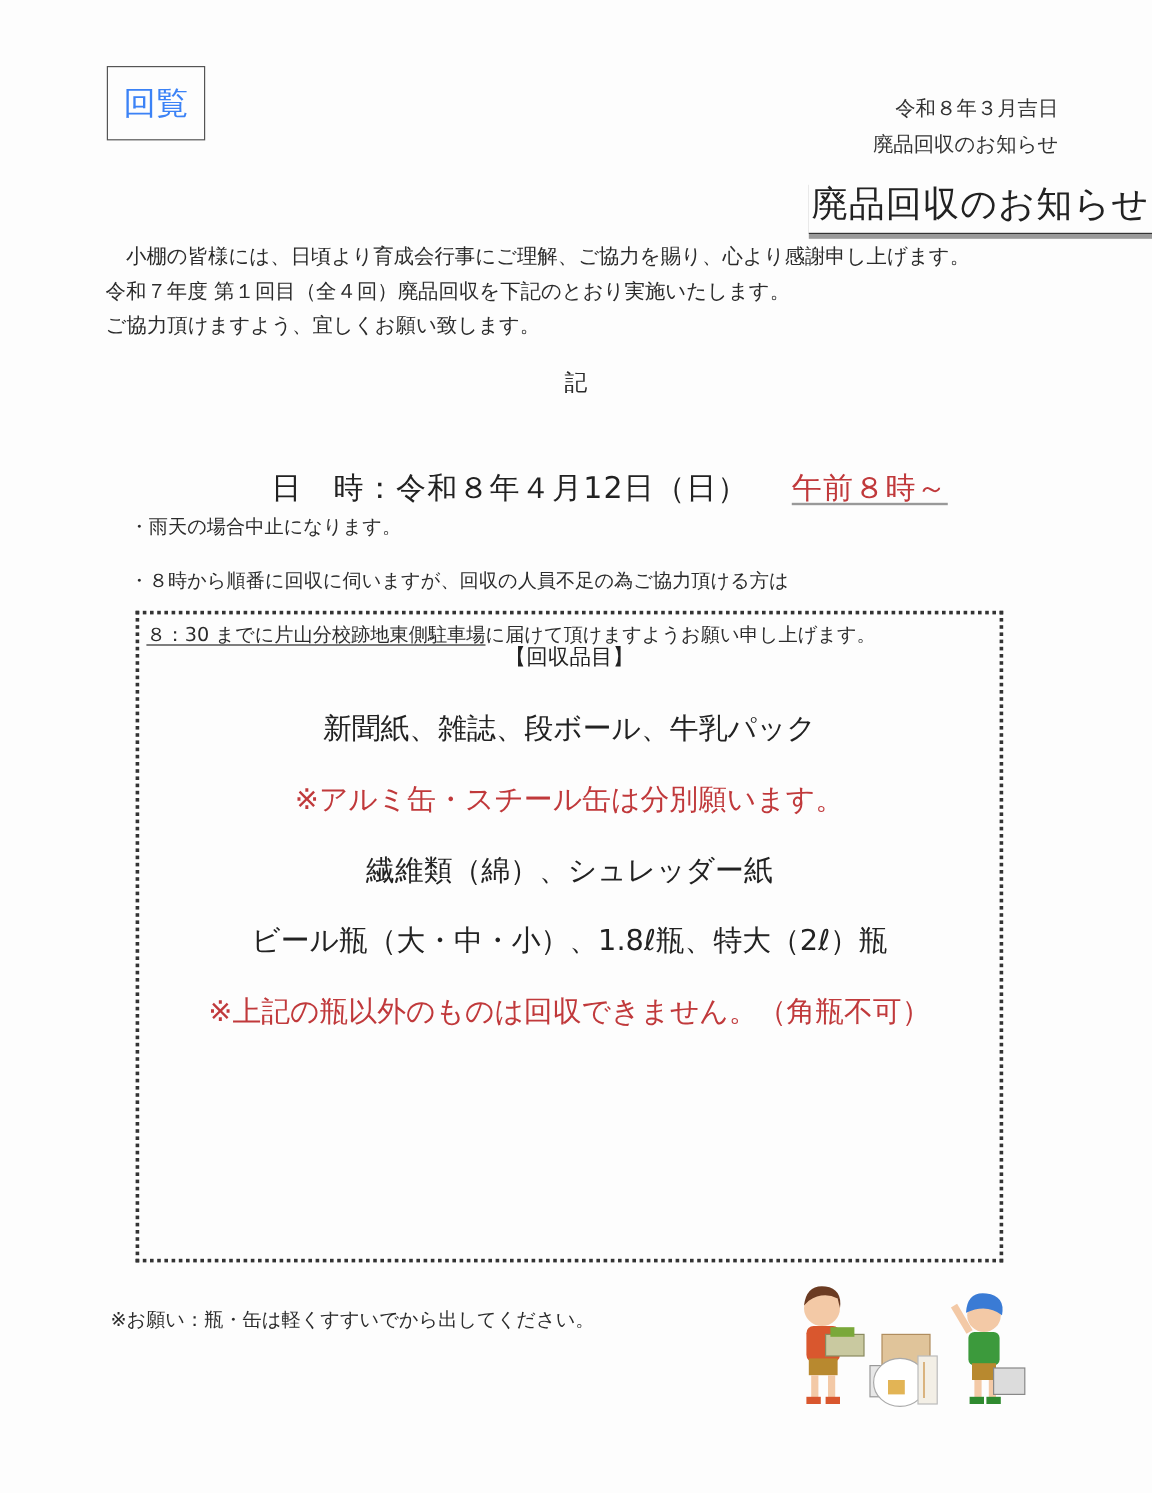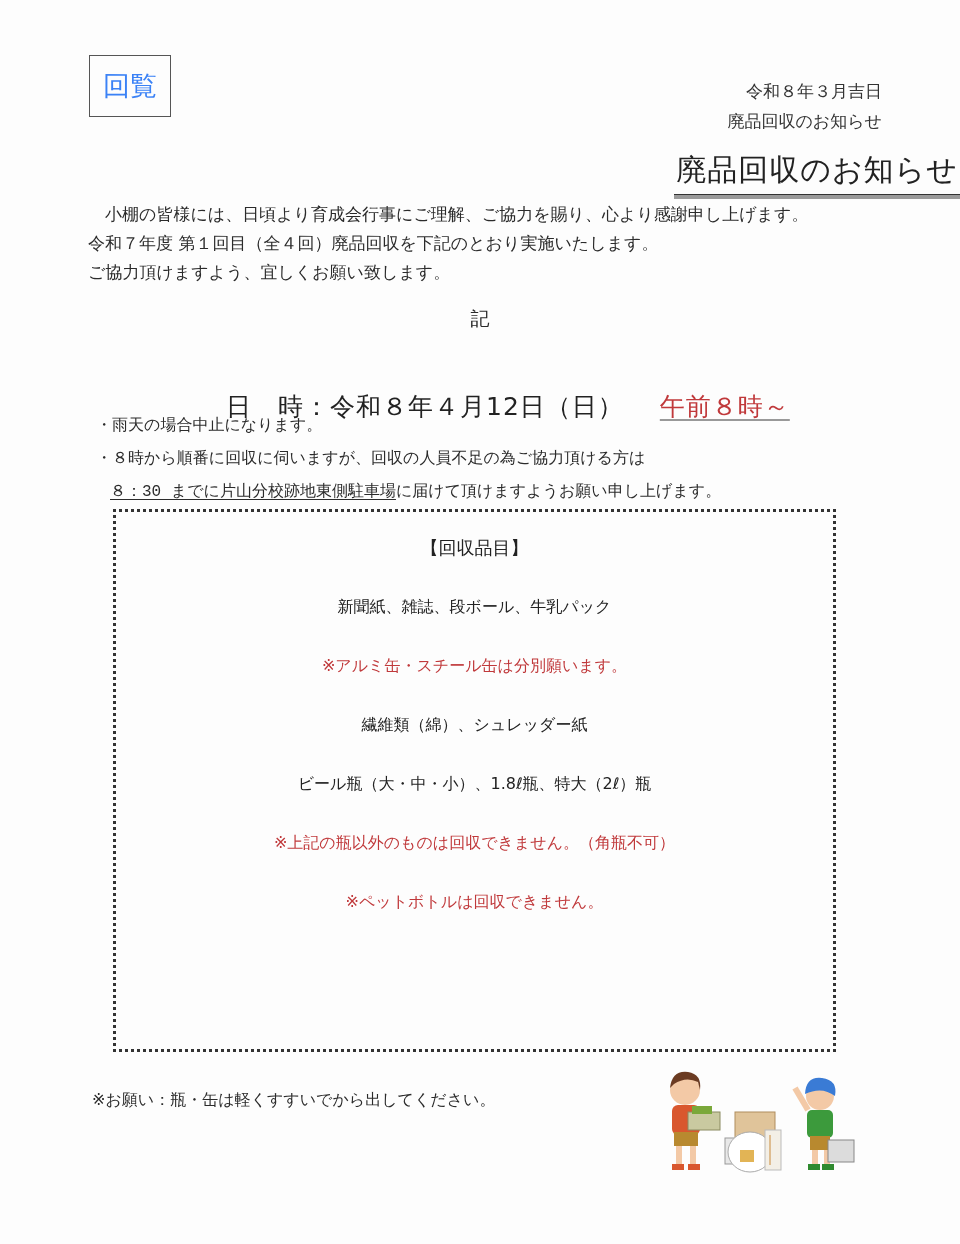--- a/index.html
+++ b/index.html
@@ -22,29 +22,29 @@
       border-bottom: 1px solid #333; box-shadow: 0 4px 0 0 #9a9a9a;
       letter-spacing: 1px;
     }
     .intro { position: absolute; left: 88px; top: 200px; font-size: 17px; line-height: 29px; color: #2b2b2b; }
     .intro p { margin: 0; }
     .intro .indent { text-indent: 17px; }
     .ki { position: absolute; left: 0; right: 0; top: 306px; text-align: center; font-size: 19px; }
     .datetime { position: absolute; left: 226px; top: 354px; font-size: 25px; color: #222; letter-spacing: 1px; margin-top: 36px; }
     .datetime .time { color: #c0393b; margin-left: 36px; text-decoration: underline; text-decoration-color: #999; text-underline-offset: 4px; }
     .notes { position: absolute; left: 92px; top: 408px; font-size: 16px; line-height: 29px; color: #2b2b2b; }
-    .notes p { margin: 4px; font-family: Liberation Mono, monospace; }
+    .notes p { margin: 16px; }
     .notes .sub { padding-left: 14px; }
     .notes .ul { text-decoration: underline; text-underline-offset: 3px; }
     .box {
       position: absolute; left: 113px; top: 509px; width: 723px; height: 543px;
       border: 3px dotted #333; box-sizing: border-box;
     }
     .items { position: absolute; left: 113px; top: 530px; width: 723px; text-align: center; }
-    .items p { margin: 0; height: 59px; line-height: 36px; font-size: 16px; color: #222; }
+    .items p { margin: 0; height: 59px; line-height: 36px; font-size: 24px; color: #222; }
     .items p.red { color: #c0393b; }
     .items p.head { font-size: 18px; }
     .footer-note { position: absolute; left: 92px; top: 1090px; font-size: 16px; color: #2b2b2b; }
     .illust { position: absolute; left: 650px; top: 1060px; width: 210px; height: 120px; }
   </style>
 </head>
 <body>
 
 <div class="stamp">回覧</div>
 
@@ -76,21 +76,20 @@
 </div>
 
 <div class="box"></div>
 <div class="items">
   <p class="head">【回収品目】</p>
   <p>新聞紙、雑誌、段ボール、牛乳パック</p>
   <p class="red">※アルミ缶・スチール缶は分別願います。</p>
   <p>繊維類（綿）、シュレッダー紙</p>
   <p>ビール瓶（大・中・小）、1.8ℓ瓶、特大（2ℓ）瓶</p>
   <p class="red">※上記の瓶以外のものは回収できません。（角瓶不可）</p>
-  <p class="red">※ペットボトルは回収できません。</p>
 </div>
 
 <div class="footer-note">※お願い：瓶・缶は軽くすすいでから出してください。</div>
 
 <div class="illust">
   <svg width="210" height="120" viewBox="0 0 210 120">
 
     <circle cx="35" cy="30" r="15" fill="#f3c9a6"></circle>
     <path d="M20 28 Q22 10 38 12 Q52 14 50 30 L48 22 Q36 16 24 24 Z" fill="#6b3b22"></path>
     <rect x="22" y="45" width="28" height="30" rx="6" fill="#d9572e"></rect>

